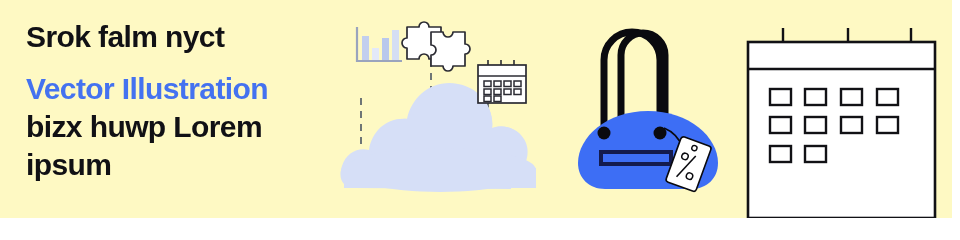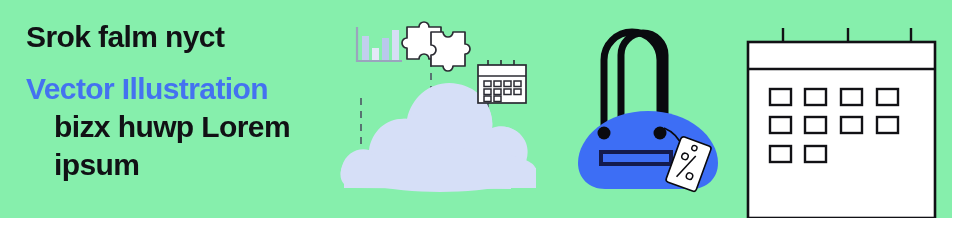--- a/index.html
+++ b/index.html
@@ -11,21 +11,21 @@
     width: 960px;
     height: 218px;
     font-family: "Liberation Sans", sans-serif;
     overflow: hidden;
     position: relative;
   }
   #stage {
     position: relative;
     width: 952px;
     height: 218px;
-    background: #86efac;
+    background: #fef9c3;
   }
 
   
   .headline {
     position: absolute;
     left: 26px;
     top: 18px;
     width: 305px;
     font-family: "Liberation Sans", sans-serif;
     font-weight: bold;
@@ -33,21 +33,20 @@
     line-height: 38px;
     letter-spacing: -0.6px;
     color: #111115;
   }
   .headline .line {
     display: block;
     white-space: nowrap;
   }
   .headline .line.wrap {
     white-space: normal;
-    margin-left: 28px;
   }
   .headline .accent {
     color: #4472f0;
     margin-top: 14px;
   }
 
   
   .art {
     position: absolute;
     top: 0;

